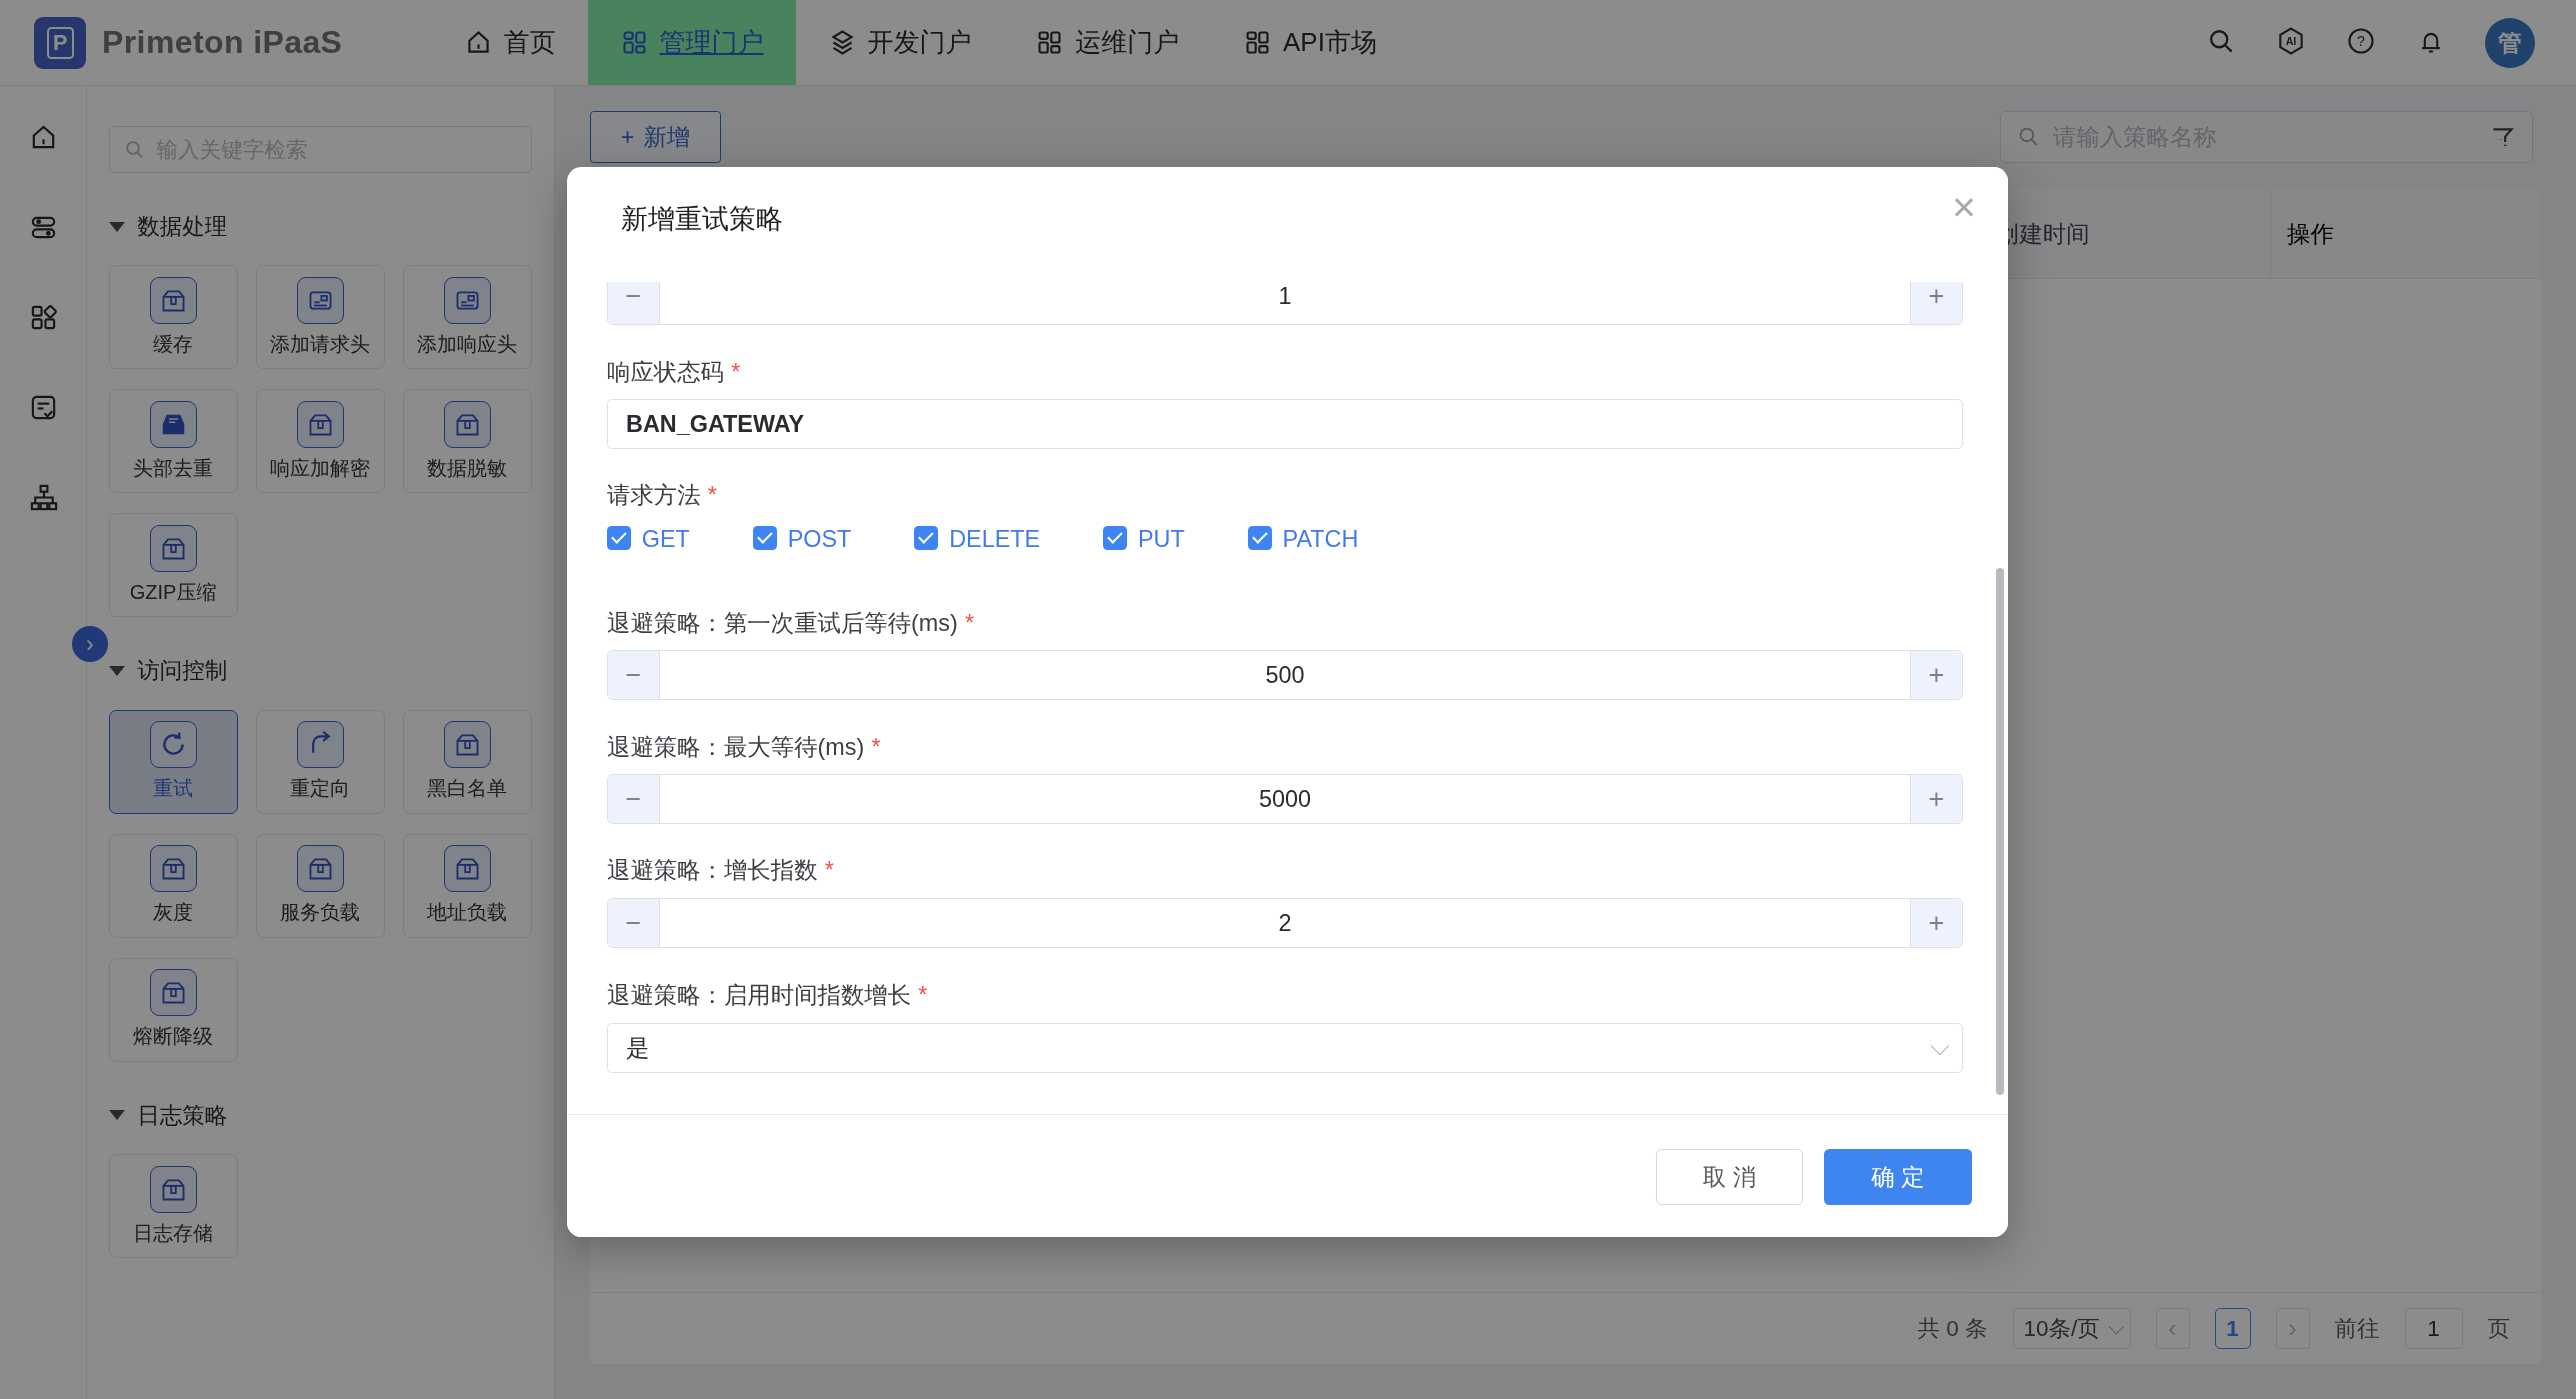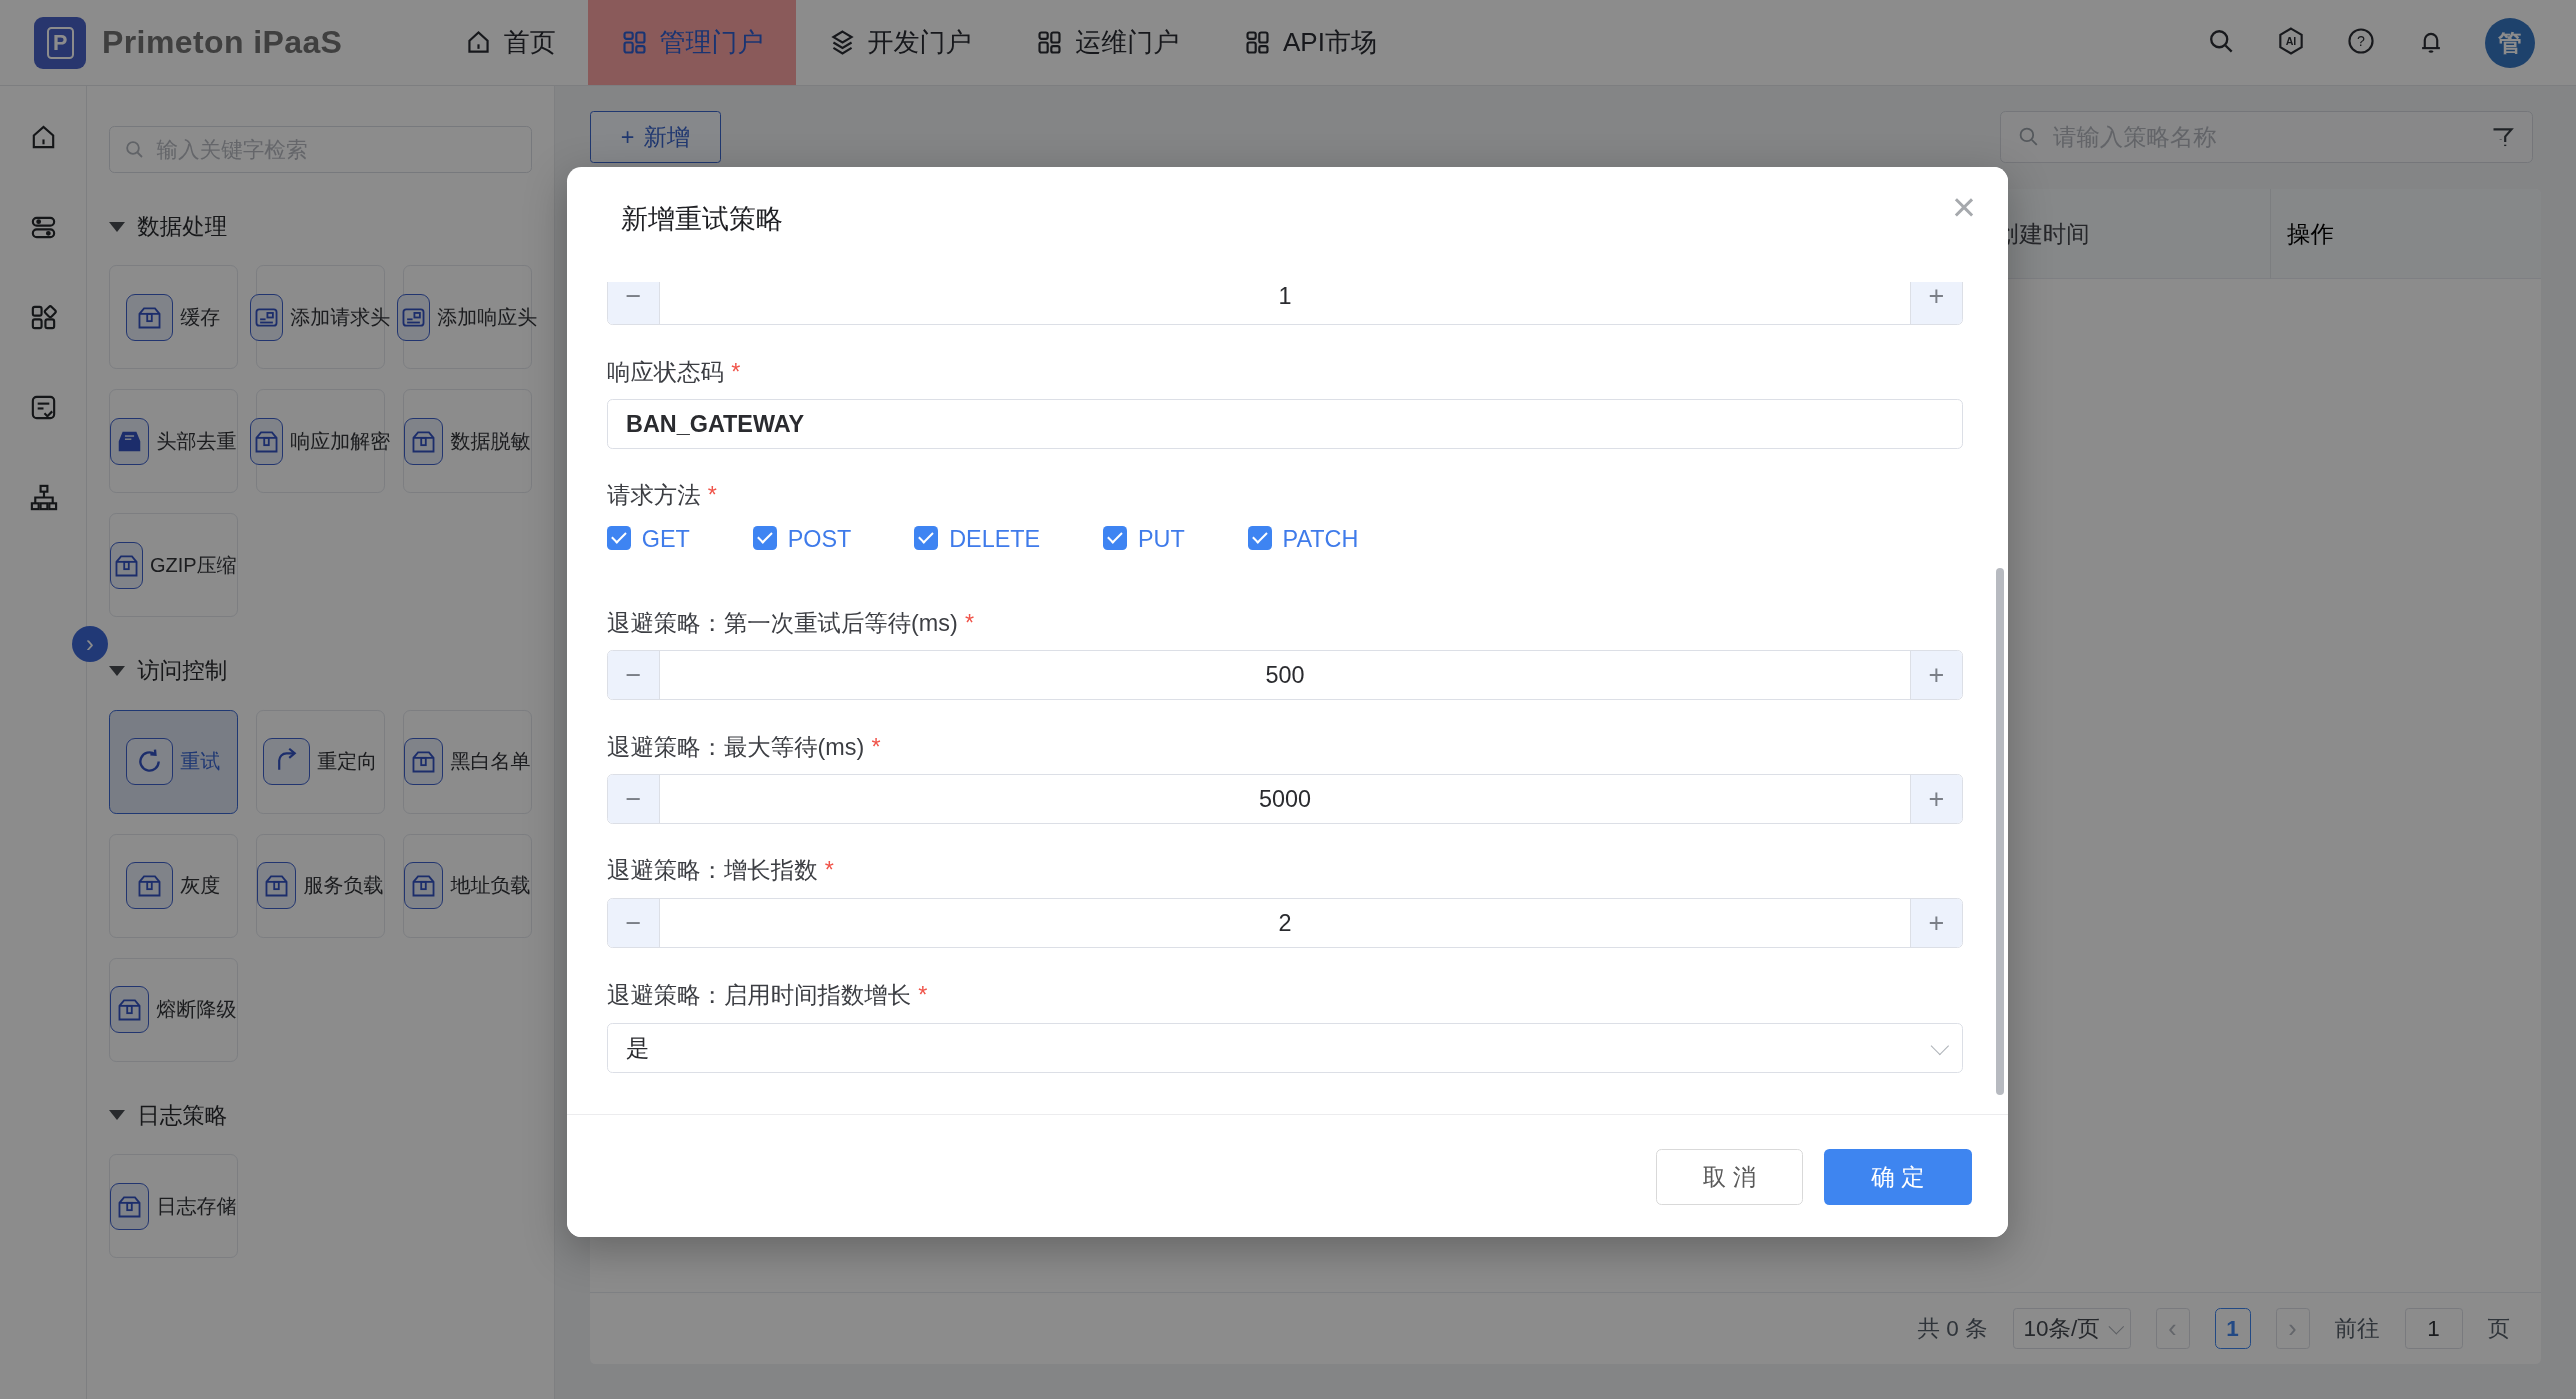--- a/index.html
+++ b/index.html
@@ -9,21 +9,21 @@
 
   
   .navbar { position:absolute; left:0; top:0; width:2576px; height:86px; background:#fff; border-bottom:0.9px solid #e4e6ea; display:flex; align-items:center; z-index:1; }
   .brand { display:flex; align-items:center; gap:16px; padding-left:34px; width:432px; }
   .logo-mark { width:52px; height:52px; border-radius:9px; background:#4a63c8; position:relative; flex:0 0 auto; }
   .logo-mark .inner { position:absolute; left:12.6px; top:10px; width:27px; height:32px; border:2.7px solid #fff; border-radius:4.5px; color:#fff; font-weight:bold; font-size:21.6px; display:flex; align-items:center; justify-content:center; }
   .brand-name { font-size:32px; font-weight:bold; color:#737373; letter-spacing:0.4px; white-space:nowrap; }
   .nav-items { display:flex; align-items:stretch; height:100%; }
   .nav-item { display:flex; align-items:center; gap:10.8px; padding:0 32px; font-size:26px; color:#2a2d33; cursor:pointer; }
   .nav-item svg { width:29px; height:29px; stroke:#2a2d33; }
-  .nav-item.active { background:#fca5a5; color:#2f5fd0; }
+  .nav-item.active { background:#86efac; color:#2f5fd0;text-decoration:underline; }
   .nav-item.active svg { stroke:#2f5fd0; }
   .nav-right { margin-left:auto; display:flex; align-items:center; gap:38px; padding-right:41px; }
   .nav-icon svg { width:32px; height:32px; stroke:#2c2f35; }
   .avatar { width:50px; height:50px; border-radius:50%; background:#3878c5; color:#fff; font-size:23.4px; font-weight:bold; display:flex; align-items:center; justify-content:center; }
 
   
   .rail { position:absolute; left:0; top:86px; width:87px; height:1313px; background:#fff; border-right:0.9px solid #e6e8ec; display:flex; flex-direction:column; align-items:center; padding-top:36px; gap:56px; z-index:1; }
   .rail-icon svg { width:31px; height:31px; stroke:#26282c; }
 
   
@@ -32,21 +32,21 @@
   .tab { width:50%; display:flex; align-items:center; justify-content:center; font-size:25px; color:#3d3f44; cursor:pointer; }
   .tab.active { color:#3567d3; }
   .tab-underline { position:absolute; left:20px; bottom:-1.8px; width:173px; height:4.5px; background:#2e5cc5; border-radius:2.7px; }
   .panel-search { margin:40px 21.6px 0 21.6px; height:47px; border:0.9px solid #d9dce3; border-radius:5.4px; display:flex; align-items:center; gap:10.8px; padding:0 14.4px; background:#fff; }
   .panel-search svg { width:21.6px; height:21.6px; stroke:#b0b4bc; flex:0 0 auto; }
   .panel-search input { border:none; outline:none; font-size:21.6px; color:#333; width:100%; background:transparent; }
   .panel-search input::placeholder { color:#b8bbc2; }
   .psection-title { display:flex; align-items:center; gap:12.6px; font-size:22.5px; color:#2b2d31; margin:38px 0 0 21.6px; }
   .tri-down { width:0; height:0; border-left:8px solid transparent; border-right:8px solid transparent; border-top:10.8px solid #4a4d52; }
   .pgrid { display:flex; flex-wrap:wrap; gap:20px 18px; margin:23.4px 21.6px 0 21.6px; width:423px; }
-  .pitem { width:129px; height:104px; border:0.9px solid #e3e6ec; border-radius:7.2px; background:#fff; display:flex; flex-direction:row; align-items:center; justify-content:center; gap:7.2px; cursor:pointer; }
+  .pitem { width:129px; height:104px; border:0.9px solid #e3e6ec; border-radius:7.2px; background:#fff; display:flex; flex-direction:column; align-items:center; justify-content:center; gap:7.2px; cursor:pointer; }
   .pitem.selected { border:0.9px solid #3a67d2; background:#dde4f2; }
   .pitem.selected .plabel { color:#3a67d2; }
   .ptile { width:47px; height:47px; border:1.8px solid #3f62cc; border-radius:9px; background:#e9eef9; display:flex; align-items:center; justify-content:center; }
   .ptile svg { width:31px; height:31px; }
   .plabel { font-size:20px; color:#33353a; white-space:nowrap; }
   .panel-handle { position:absolute; left:72px; top:626px; width:36px; height:36px; border-radius:50%; background:#3d68d8; color:#fff; font-size:23.4px; display:flex; align-items:center; justify-content:center; z-index:10; cursor:pointer; }
   .collapse-chip { position:absolute; left:565px; top:720px; color:#3e6ad0; font-size:31px; z-index:1; cursor:pointer; }
 
   
   .content { position:absolute; left:556px; top:86px; width:2020px; height:1313px; background:#f0f2f5; z-index:1; }

